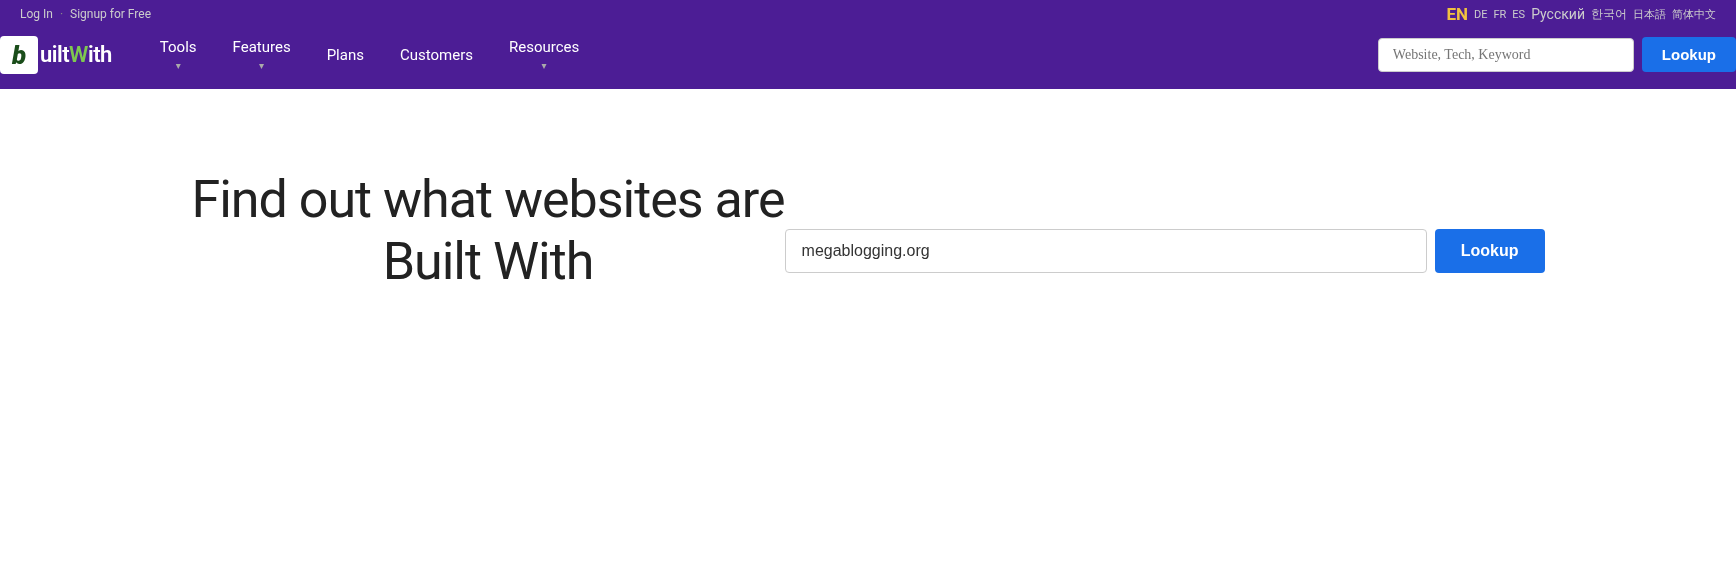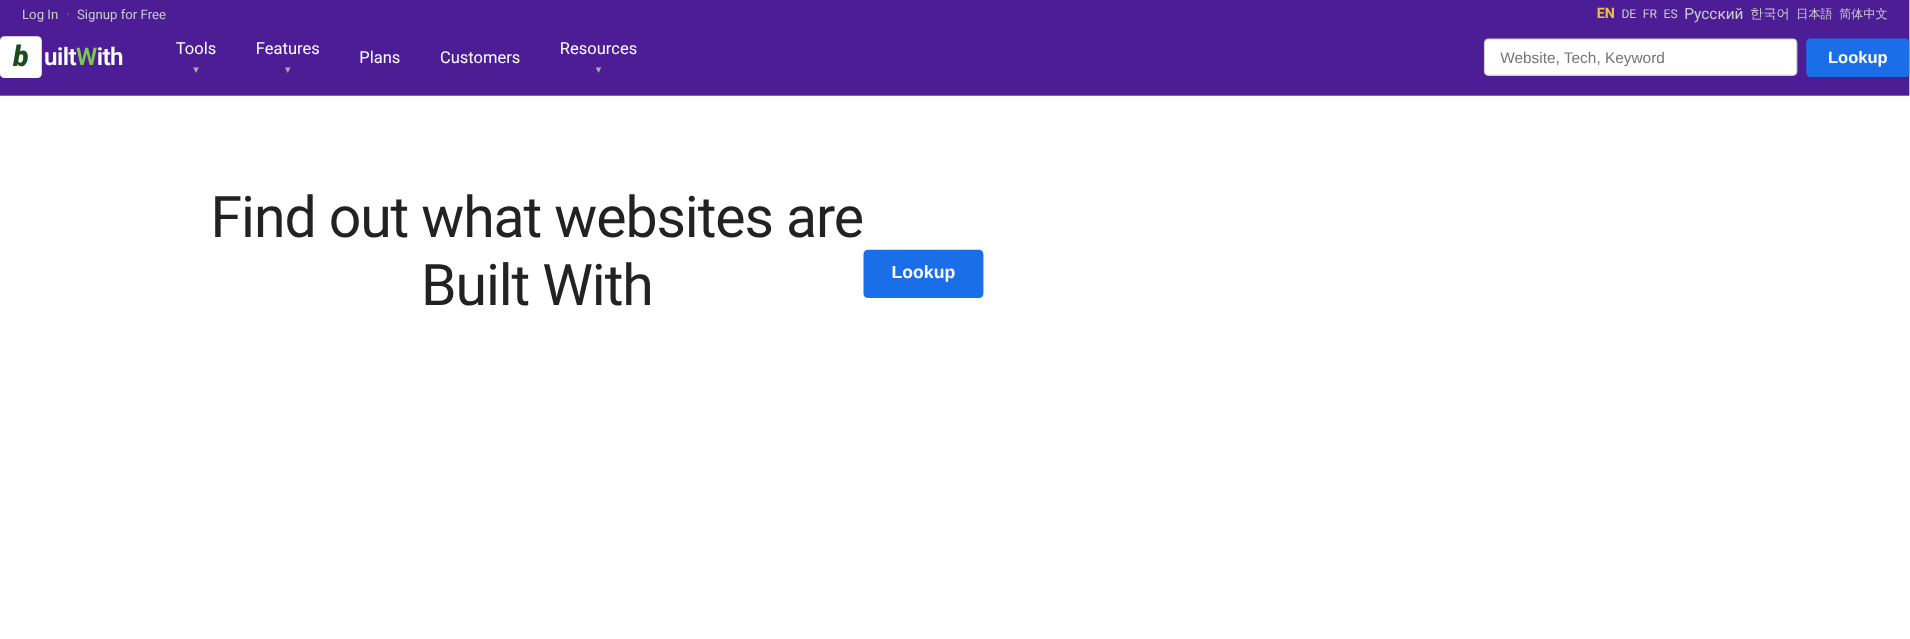--- a/index.html
+++ b/index.html
@@ -89,22 +89,23 @@
       margin-left: auto;
     }
 
     .nav-search-input {
       border: 1px solid #ccc;
       background: #ffffff;
       border-radius: 4px;
       padding: 8px 14px;
       font-size: 14px;
       color: #999;
-      width: 285px;
+      width: 256px;
       outline: none;
+      font-family: Liberation Serif, serif;
     }
 
     .nav-lookup-btn {
       background: #1a6fe8;
       color: #ffffff;
       border: none;
       border-radius: 4px;
       padding: 9px 20px;
       font-size: 15px;
       font-weight: 600;
@@ -200,21 +201,21 @@
 
 <div class="top-section">
 
   <div class="top-bar">
     <div class="top-bar-login">
       <a href="#">Log In</a>
       <span class="dot-sep">·</span>
       <a href="#">Signup for Free</a>
     </div>
     <div class="top-bar-lang">
-      <a href="#" style="color:#f0c040; font-size:13px; font-weight:bold; text-decoration:none;">EN</a>
+      <a href="#" style="color:#f0c040; font-size:17px; font-weight:bold; text-decoration:none;">EN</a>
       <a href="#" style="color:#cccccc; font-size:11px; text-decoration:none;">DE</a>
       <a href="#" style="color:#cccccc; font-size:11px; text-decoration:none;">FR</a>
       <a href="#" style="color:#cccccc; font-size:11px; text-decoration:none;">ES</a>
       <a href="#" style="color:#cccccc; font-size:14px; text-decoration:none;">Русский</a>
       <a href="#" style="color:#cccccc; font-size:12px; text-decoration:none;">한국어</a>
       <a href="#" style="color:#cccccc; font-size:11px; text-decoration:none;">日本語</a>
       <a href="#" style="color:#cccccc; font-size:11px; text-decoration:none;">简体中文</a>
     </div>
   </div>
 
@@ -257,15 +258,16 @@
 
   </div>
 </div>
 
 <div class="hero">
   <h1 class="hero-title">
     <span>Find out what websites are</span><br>
     <span>Built With</span>
   </h1>
   <div class="hero-search">
+    <input type="text" class="hero-input" value="megablogging.org" style="">
     <button class="hero-lookup-btn">Lookup</button>
   </div>
 </div>
 
 </body></html>

